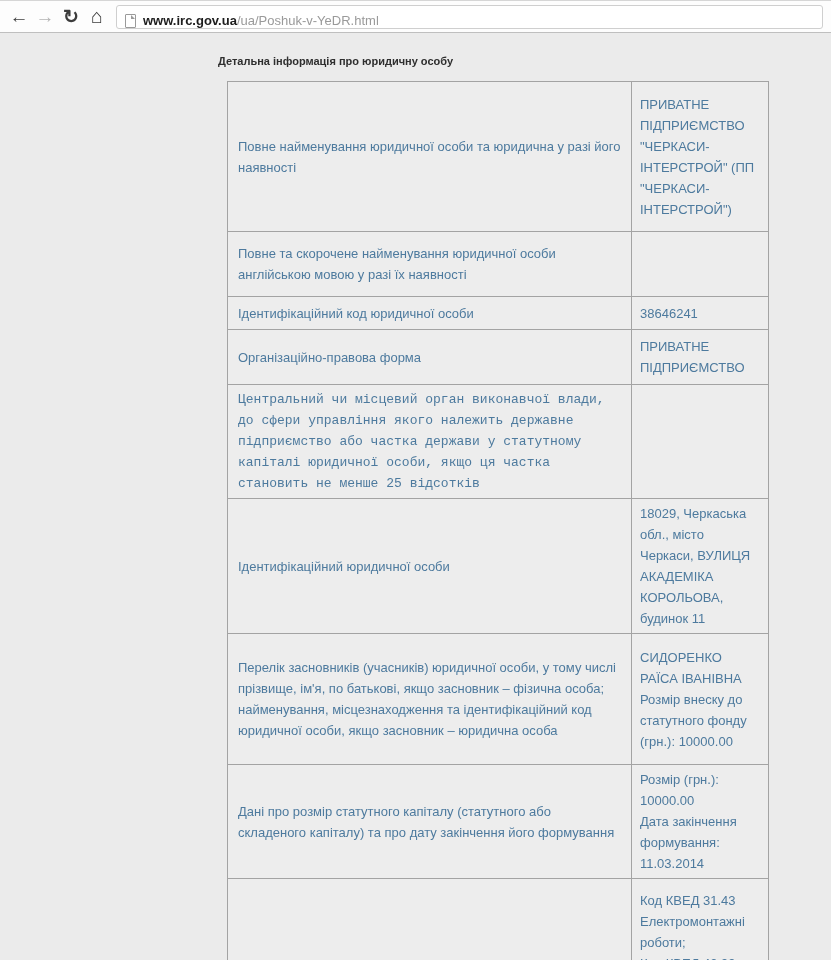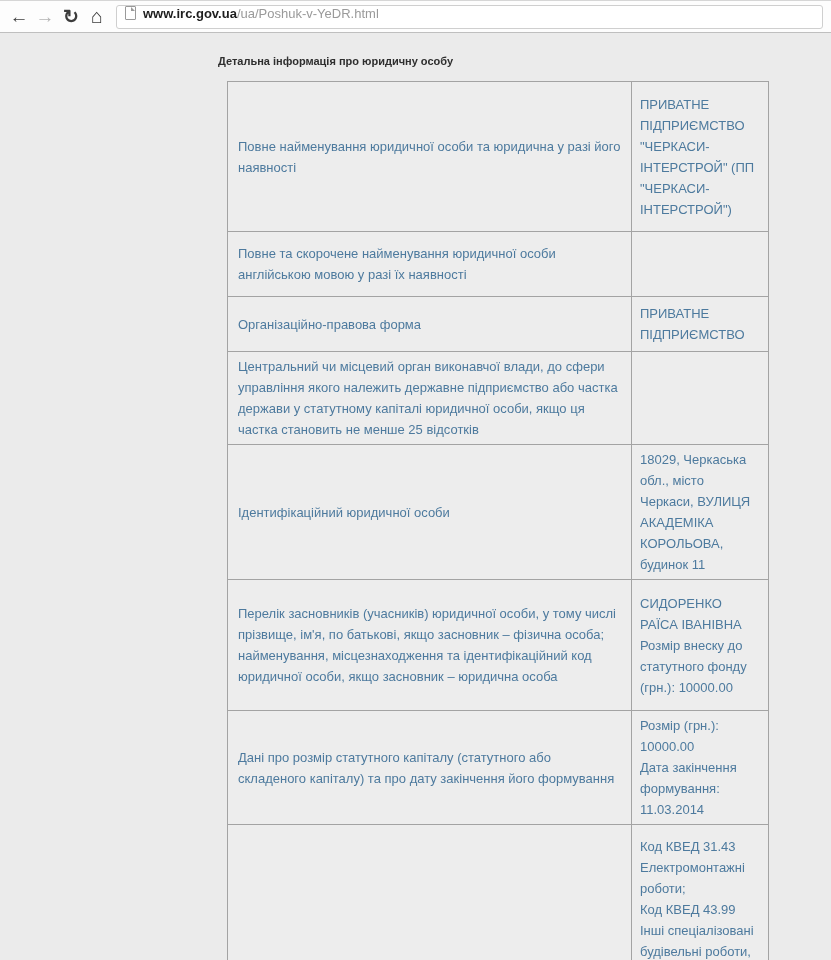--- a/index.html
+++ b/index.html
@@ -41,21 +41,21 @@
   .nav-btn.home { font-size: 20px; }
   .addressbar {
     box-sizing: border-box;
     flex: 1 1 auto;
     height: 24px;
     margin-left: 6px;
     background: #ffffff;
     border: 1px solid #cfcfcf;
     border-radius: 3px;
     display: flex;
-    align-items: flex-start;
+    align-items: flex-end;
     padding: 0 8px;
     overflow: hidden;
   }
   .doc-icon {
     position: relative;
     box-sizing: border-box;
     width: 11px;
     height: 14px;
     border: 1px solid #9a9a9a;
     border-radius: 1px;
@@ -145,27 +145,33 @@
         <tr style="height: 150px;">
           <td class="label-cell">Повне найменування юридичної особи та юридична у разі його наявності</td>
           <td class="value-cell">
             <div>ПРИВАТНЕ ПІДПРИЄМСТВО "ЧЕРКАСИ-ІНТЕРСТРОЙ" (ПП "ЧЕРКАСИ-ІНТЕРСТРОЙ")</div>
           </td>
         </tr>
         <tr style="height: 65px;">
           <td class="label-cell">Повне та скорочене найменування юридичної особи англійською мовою у разі їх наявності</td>
           <td class="value-cell"></td>
         </tr>
+        <tr style="height: 33px;">
+          <td class="label-cell">Ідентифікаційний код юридичної особи</td>
+          <td class="value-cell">
+            <div>38646241</div>
+          </td>
+        </tr>
         <tr style="height: 55px;">
           <td class="label-cell">Організаційно-правова форма</td>
           <td class="value-cell">
             <div>ПРИВАТНЕ ПІДПРИЄМСТВО</div>
           </td>
         </tr>
-        <tr style="height: 80px;">
+        <tr style="height: 80px; font-family: Liberation Mono, monospace;">
           <td class="label-cell">Центральний чи місцевий орган виконавчої влади, до сфери управління якого належить державне підприємство або частка держави у статутному капіталі юридичної особи, якщо ця частка становить не менше 25 відсотків</td>
           <td class="value-cell"></td>
         </tr>
         <tr style="height: 130px;">
           <td class="label-cell">Ідентифікаційний юридичної особи</td>
           <td class="value-cell">
             <div>18029, Черкаська обл., місто Черкаси, ВУЛИЦЯ АКАДЕМІКА КОРОЛЬОВА, будинок 11</div>
           </td>
         </tr>
         <tr style="height: 131px;">

